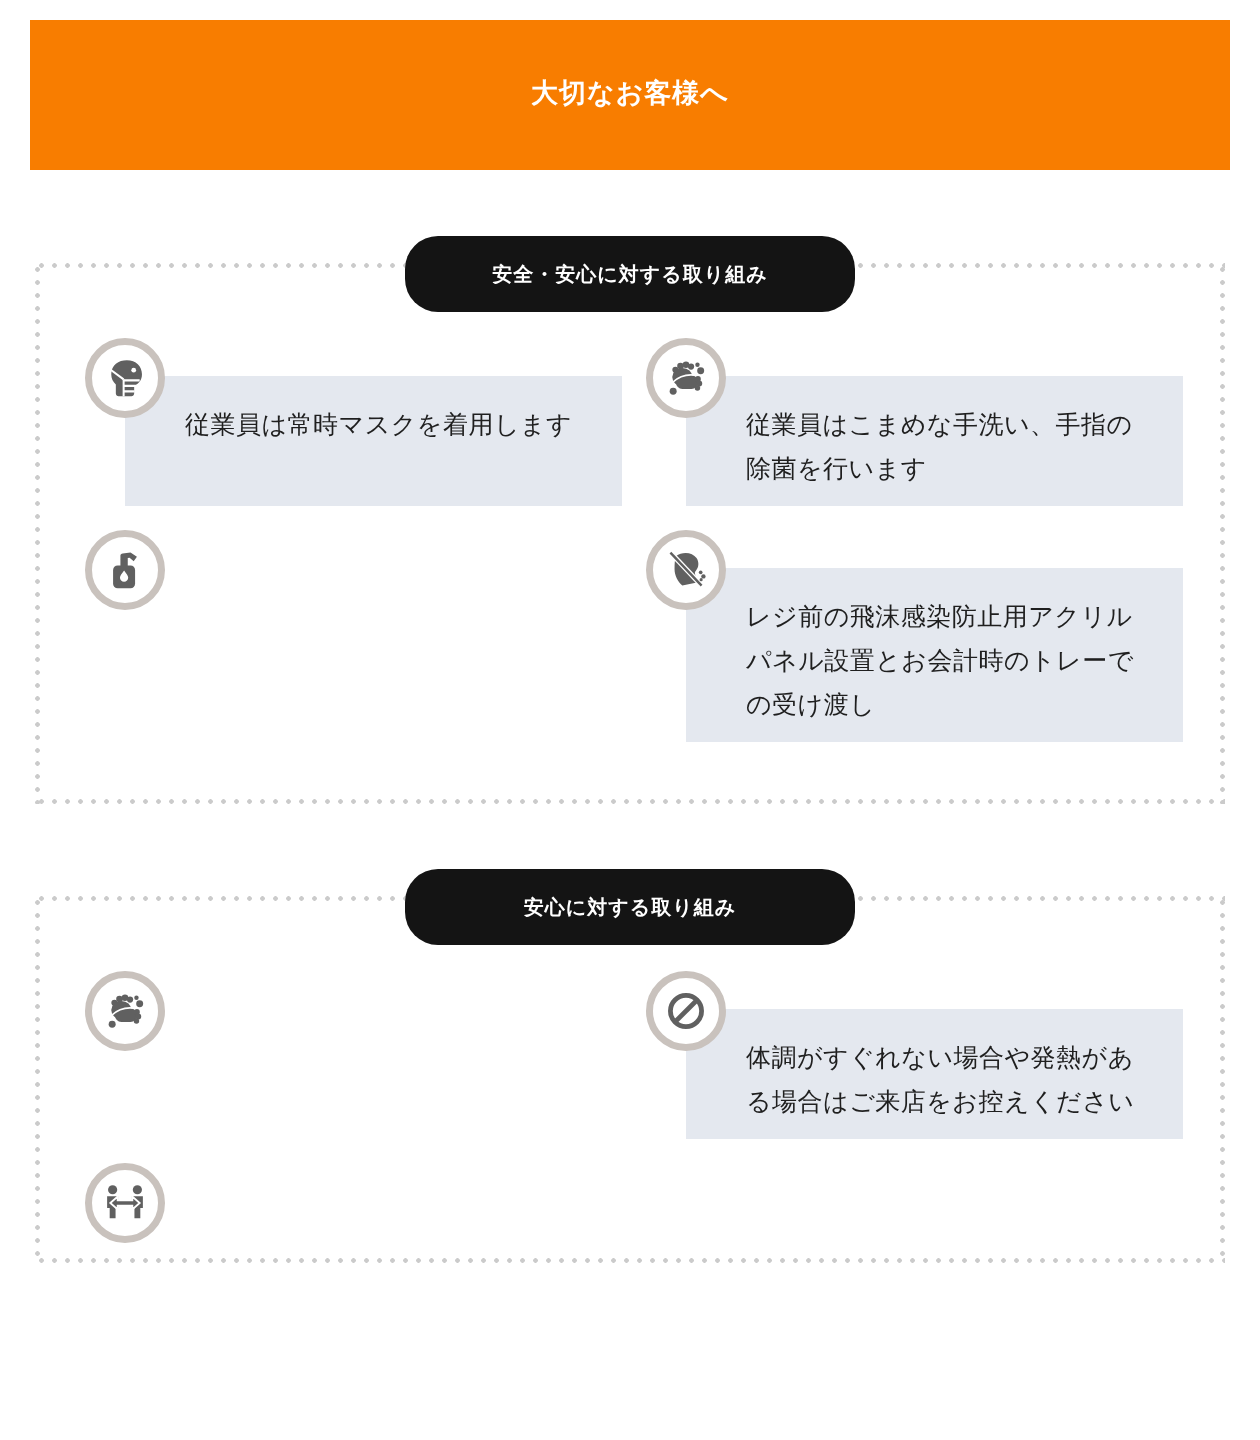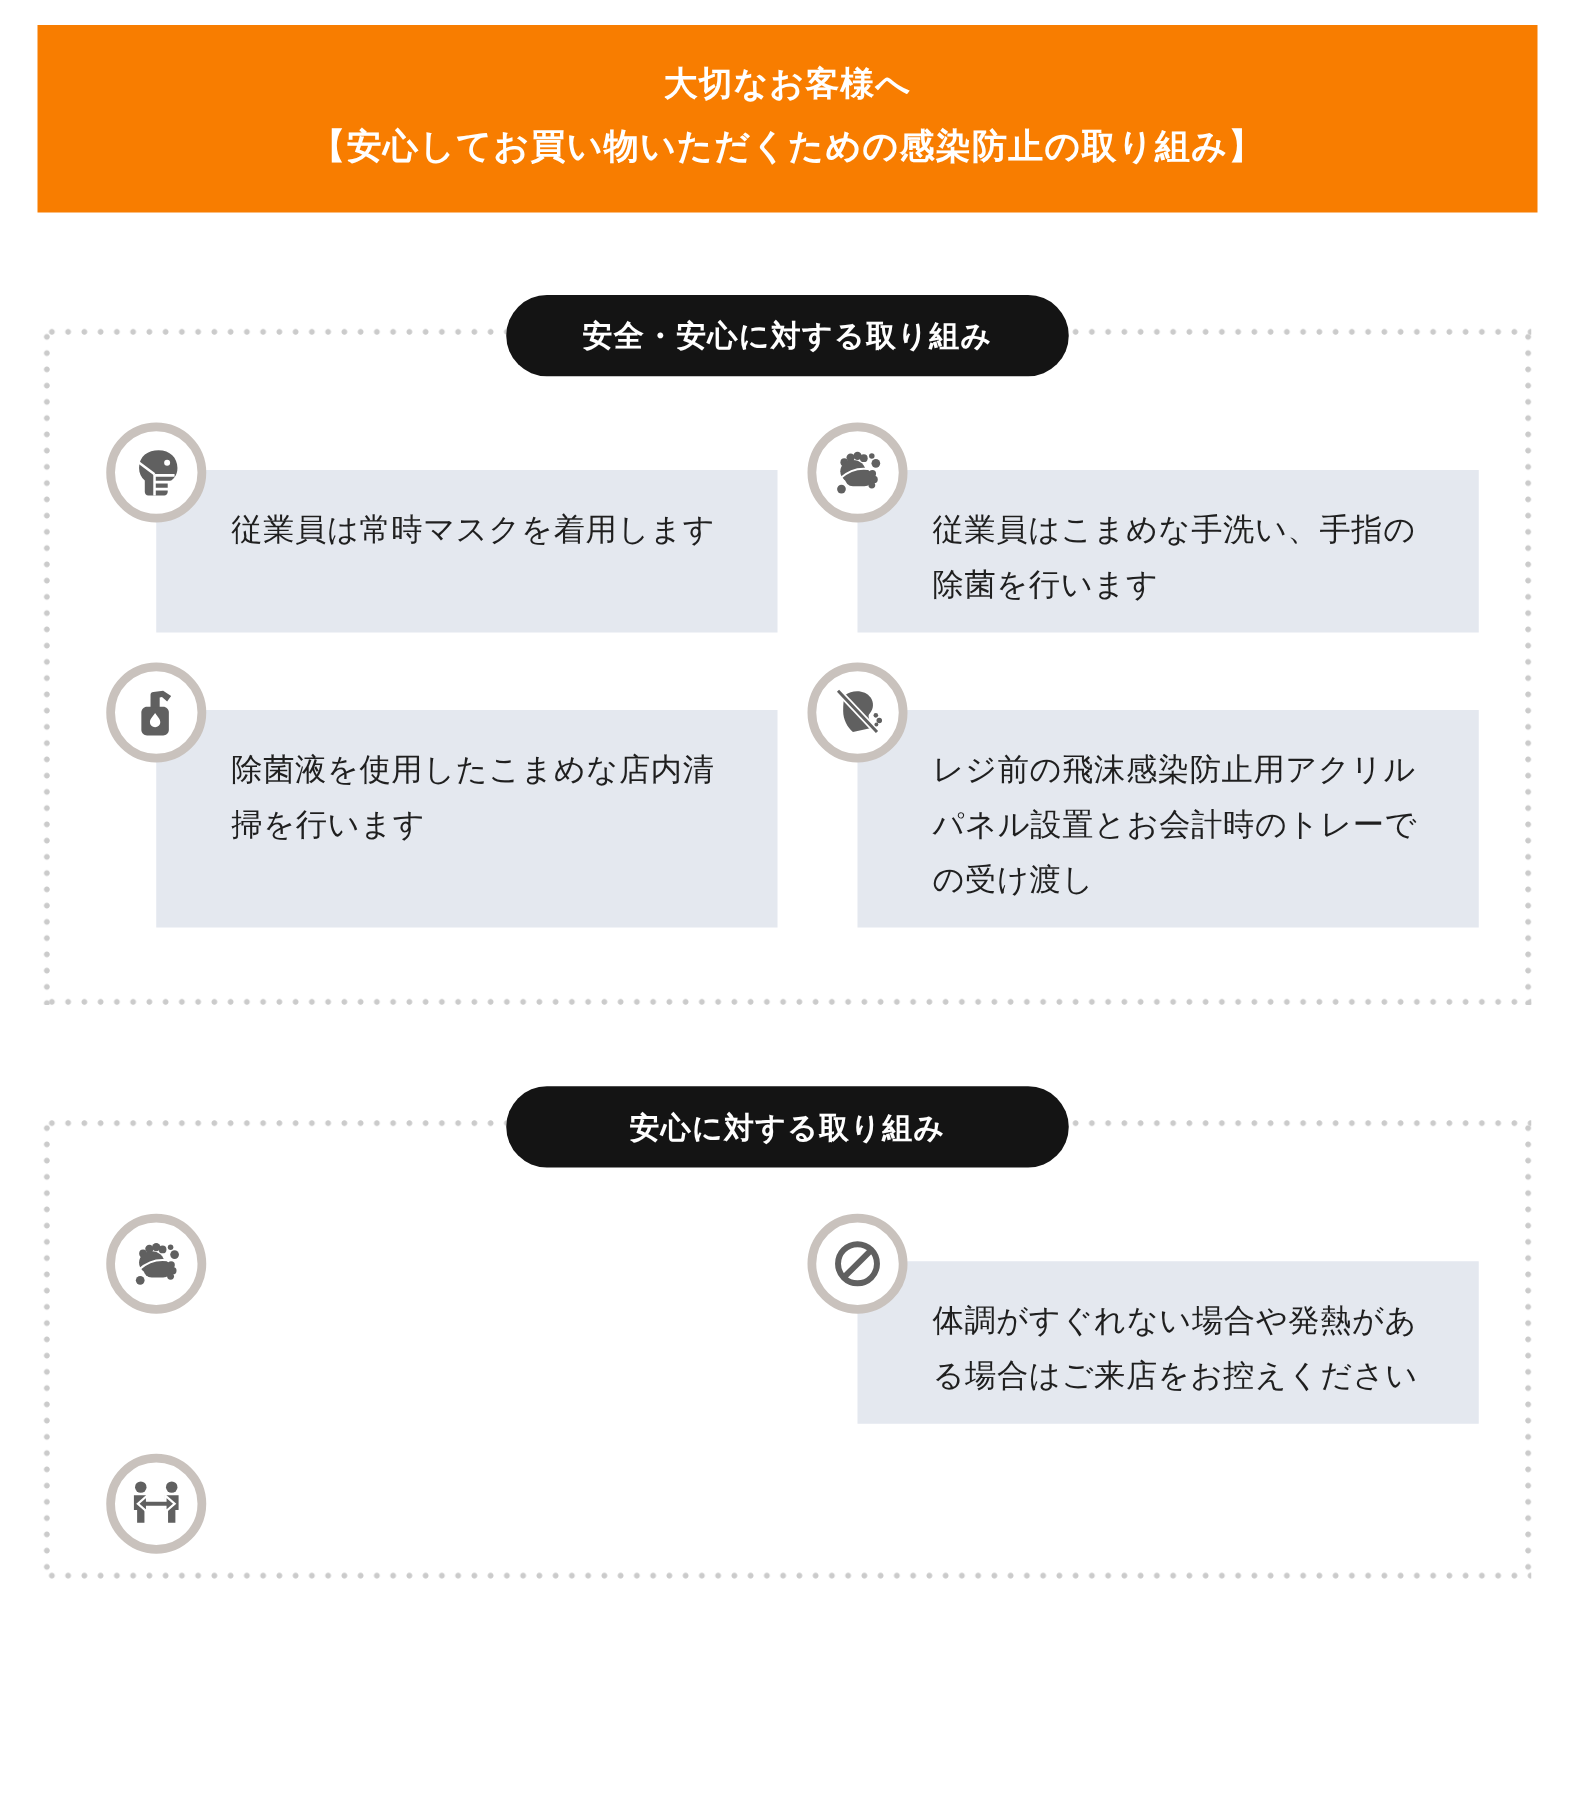--- a/index.html
+++ b/index.html
@@ -39,24 +39,24 @@
       radial-gradient(circle,var(--dot) 2px,transparent 2.6px),
       radial-gradient(circle,var(--dot) 2px,transparent 2.6px);
     background-size:13px 5px,13px 5px,5px 13px,5px 13px;
     background-position:0 0,0 100%,0 0,100% 0;
     background-repeat:repeat-x,repeat-x,repeat-y,repeat-y;
   }
   .section.first{margin-top:93px;}
 
   .pill{
     position:absolute;top:-27px;left:50%;transform:translateX(-50%);
-    min-width:450px;height:65px;border-radius:33px;
+    min-width:450px;height:76px;border-radius:33px;
     background:var(--pill-bg);color:#ffffff;
     display:flex;align-items:center;justify-content:center;
-    font-size:24px;font-weight:bold;letter-spacing:1px;
+    font-size:20px;font-weight:bold;letter-spacing:1px;
     padding:0 46px;white-space:nowrap;
   }
 
   .grid{
     display:grid;grid-template-columns:1fr 1fr;
     column-gap:30px;row-gap:42px;gap:24px;
   }
 
   .item{
     position:relative;
@@ -80,21 +80,20 @@
   }
   .icon-circle svg{width:44px;height:44px;display:block;}
 </style>
 </head>
 <body>
 
 <div class="page">
 
   <header class="banner">
     <div class="line1">大切なお客様へ</div>
-    <div class="line2">【安心してお買い物いただくための感染防止の取り組み】</div>
   </header>
 
   <div id="sections">
   <section class="section first">
     <div class="pill">
       <span class="pill-text">安全・安心に対する取り組み</span>
     </div>
     <div class="grid">
   <div class="item">
     <span class="icon-circle">
@@ -142,23 +141,20 @@
     <span class="icon-circle">
               <svg viewBox="0 0 48 48" aria-hidden="true">
     <g fill="#606060">
       <path d="M16 19 h14 c2.8 0 5 2.2 5 5 v15 c0 2.8 -2.2 5 -5 5 h-14 c-2.8 0 -5 -2.2 -5 -5 v-15 c0 -2.8 2.2 -5 5 -5 Z"></path>
       <rect x="19" y="13" width="8" height="7"></rect>
       <path d="M19 13 L19 8.5 C19 7 20 6 21.5 6 L30 5 L37 9.5 L33.5 14.5 L29 10.5 L27 11 L27 13 Z"></path>
     </g>
     <path fill="#fff" d="M23 24.5 C25.5 28 27.5 30 27.5 32.5 C27.5 35 25.5 36.8 23 36.8 C20.5 36.8 18.5 35 18.5 32.5 C18.5 30 20.5 28 23 24.5 Z"></path>
   </svg>
             </span>
-    <div class="bubble">
-      <p class="item-text">除菌液を使用したこまめな店内清掃を行います</p>
-    </div>
   </div>
 
   <div class="item">
     <span class="icon-circle">
               <svg viewBox="0 0 48 48" aria-hidden="true">
     <path fill="#606060" d="M13 9 C20 3.5 31 4.5 35.5 11 C38.5 15.5 38 21 35 24.5 C33.5 26 33.5 27 34 29 L36 37.5 L20 41 C15 37 11.5 30 11.5 23 C11.5 17 11.8 12.5 13 9 Z"></path>
     <path d="M7 5 L41 41" stroke="#fff" stroke-width="5.5" fill="none"></path>
     <path d="M7 5 L41 41" stroke="#606060" stroke-width="2.6" fill="none"></path>
     <g fill="#606060">
       <circle cx="40" cy="26.5" r="2"></circle>

